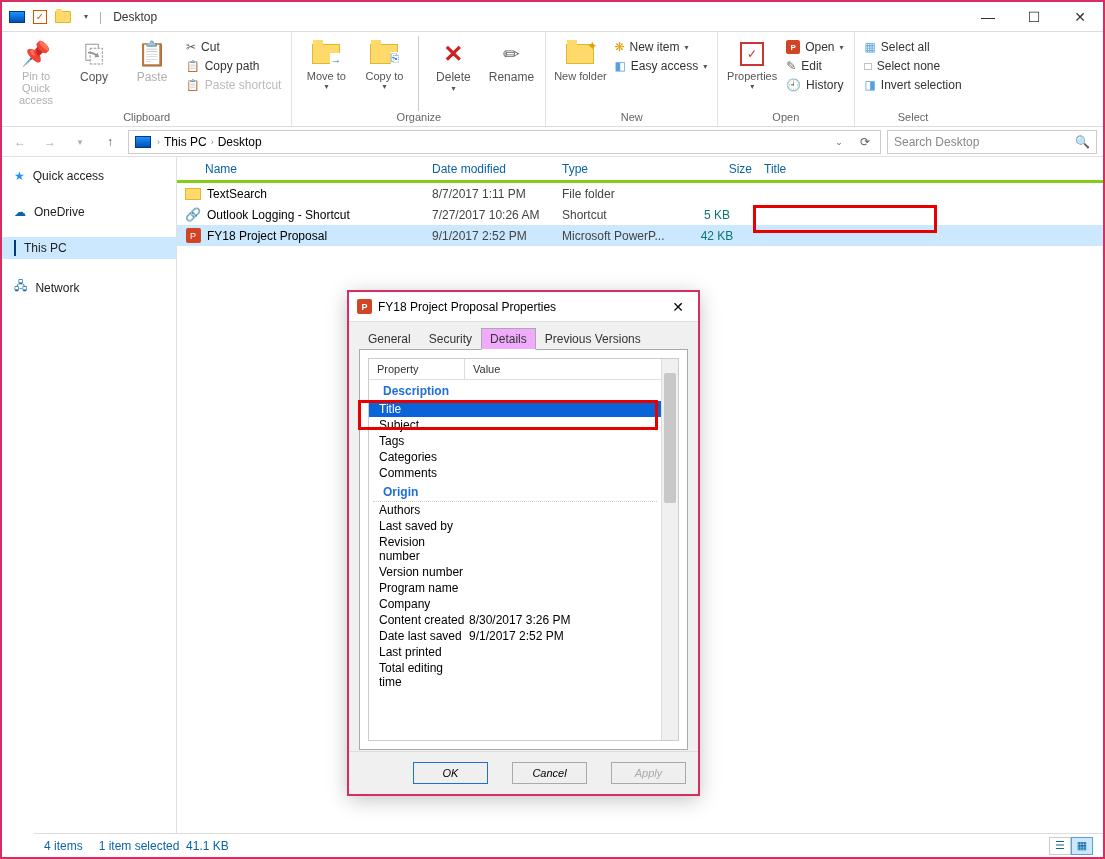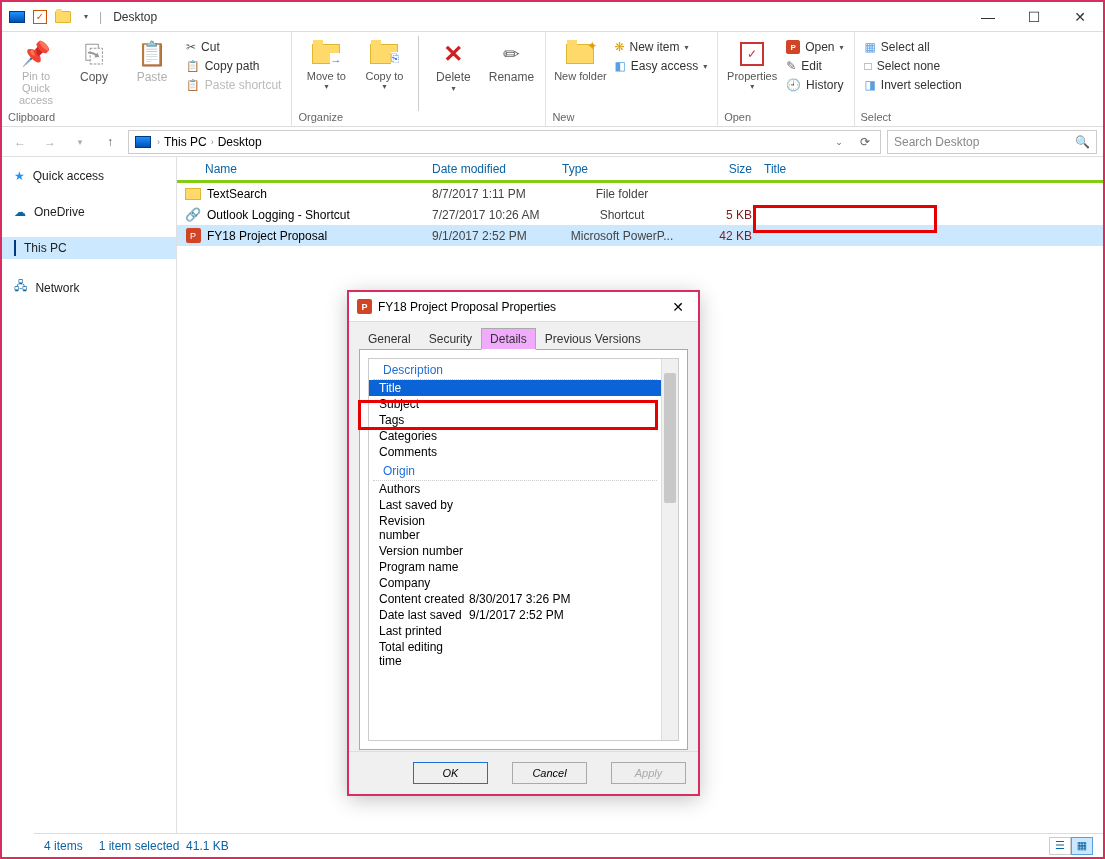--- a/index.html
+++ b/index.html
@@ -21,21 +21,21 @@
 .menu-tab.active { border-bottom: 2px solid #1e6fd8; }
 .menubar-right { margin-left: auto; display: flex; align-items: center; padding-right: 8px; gap: 8px; }
 .ribbon { height: 95px; border-bottom: 1px solid #ddd; background: #fff; display: flex; }
 .ribbon-group { border-right: 1px solid #e2e2e2; padding: 4px 6px 1px; display: flex; flex-direction: column; }
 .ribbon-group-body { flex: 1; display: flex; align-items: flex-start; gap: 2px; }
 .ribbon-big { display: flex; flex-direction: column; align-items: center; justify-content: center; width: 56px; text-align: center; color: #555; padding-top: 2px; }
 .ribbon-big.disabled { color: #b0b0b0; }
 .ribbon-big .ico { height: 32px; width: 32px; display: flex; align-items: center; justify-content: center; font-size: 24px; }
 .ribbon-small-col { display: flex; flex-direction: column; gap: 3px; justify-content: flex-start; padding-top: 3px; }
 .ribbon-small { display: flex; align-items: center; gap: 5px; padding: 1px 4px; color: #333; white-space: nowrap; }
-.ribbon-group-label { color: #666; font-size: 11px; padding-bottom: 2px; }
+.ribbon-group-label { text-align: center; color: #666; font-size: 11px; padding-bottom: 2px; }
 .addr-row { height: 30px; display: flex; align-items: center; gap: 6px; padding: 0 6px; border-bottom: 1px solid #e0e0e0; }
 .nav-arrow { width: 24px; height: 24px; display: flex; align-items: center; justify-content: center; color: #aaa; border-radius: 2px; }
 .addr-bar { flex: 1; display: flex; align-items: center; border: 1px solid #ccc; height: 24px; padding: 0 4px; gap: 4px; }
 .addr-seg { display: flex; align-items: center; gap: 4px; }
 .addr-caret { color: #888; font-size: 9px; }
 .addr-refresh { width: 22px; display: flex; align-items: center; justify-content: center; color: #666; }
 .search-box { width: 210px; border: 1px solid #ccc; height: 24px; display: flex; align-items: center; padding: 0 6px; color: #888; }
 .search-box .sp { margin-left: auto; color: #666; }
 .body-row { flex: 1; display: flex; min-height: 0; overflow: hidden; }
 .sidebar { width: 175px; border-right: 1px solid #e0e0e0; padding: 8px 0; }
@@ -47,22 +47,22 @@
 .file-area { flex: 1; position: relative; }
 .cols { display: flex; border-bottom: 3px solid #84cc16; height: 26px; align-items: center; color: #0a64a4; }
 .col-name { width: 255px; padding-left: 28px; }
 .col-date { width: 130px; }
 .col-type { width: 120px; }
 .col-size { width: 70px; text-align: right; }
 .col-title { width: 185px; padding-left: 12px; }
 .row { display: flex; height: 21px; align-items: center; }
 .row .c-name { width: 255px; display: flex; align-items: center; gap: 6px; padding-left: 8px; }
 .row .c-date { width: 130px; color: #444; }
-.row .c-type { width: 120px; color: #444; text-align: center; }
-.row .c-size { width: 70px; text-align: right; color: #7f1d1d; }
+.row .c-type { width: 120px; color: #444; }
+.row .c-size { width: 70px; text-align: center; color: #0f766e; }
 .row .c-title { width: 185px; padding-left: 12px; }
 .row.sel { background: #cce8ff; }
 .row.sel .c-name span { font-weight: normal; }
 .fi { width: 16px; height: 16px; display: inline-flex; align-items: center; justify-content: center; font-size: 13px; }
 .fi-folder { width: 16px; height: 12px; background: #ffd96a; border: 1px solid #e0b830; }
 .fi-ppt { width: 15px; height: 15px; background: #d04525; color: #fff; font-size: 9px; font-weight: bold; display: flex; align-items: center; justify-content: center; border-radius: 2px; }
 .red-hl { position: absolute; border: 3px solid #e60000; pointer-events: none; z-index: 5; }
 .dialog { position: absolute; left: 346px; top: 289px; width: 351px; height: 504px; background: #f0f0f0; border: 1px solid #aaa; box-shadow: 0 4px 20px rgba(0,0,0,0.25); z-index: 10; outline: 2px solid #d62e60; outline-offset: -1px; display: flex; flex-direction: column; }
 .dlg-title { height: 30px; display: flex; align-items: center; padding: 0 8px; background: #fff; border-bottom: 1px solid #ddd; }
 .dlg-close { margin-left: auto; font-size: 14px; padding: 2px 6px; }
@@ -70,21 +70,21 @@
 .dlg-tab { padding: 3px 8px; border: 1px solid transparent; border-bottom: none; color: #333; }
 .dlg-tab.active { background: #f0abfc; border-color: #aaa; border-bottom: 1px solid #fff; position: relative; z-index: 2; }
 .dlg-body { margin: 0 10px; border: 1px solid #aaa; background: #fff; flex: 1; position: relative; top: -1px; display: flex; flex-direction: column; padding: 8px; }
 .prop-grid { border: 1px solid #ccc; flex: 1; display: flex; overflow: hidden; }
 .prop-scroll { flex: 1; overflow: hidden; }
 .prop-head { display: flex; border-bottom: 1px solid #ddd; background: #fff; }
 .prop-head > div { padding: 4px 8px; font-size: 11px; color: #333; }
 .ph-prop { width: 96px; border-right: 1px solid #ddd; }
 .ph-val { flex: 1; }
 .prop-rows { font-size: 11px; }
-.prop-cat { color: #1e6fd8; padding: 4px 10px 2px; border-bottom: 1px dotted #ccc; margin: 0 4px; }
+.prop-cat { color: #1e6fd8; padding: 4px 10px 2px; border-bottom: 1px dotted #ccc; margin: 0 4px; font-weight: bold; }
 .prop-row { display: flex; padding: 1px 0; }
 .prop-row .pn { width: 100px; padding-left: 10px; }
 .prop-row .pv { flex: 1; }
 .prop-row.sel { background: #0a64d8; color: #fff; }
 .prop-sb { width: 17px; background: #f0f0f0; border-left: 1px solid #ddd; position: relative; }
 .prop-sb::before { content: ""; position: absolute; top: 14px; left: 2px; right: 2px; height: 130px; background: #c8c8c8; border-radius: 2px; }
 .dlg-link { color: #0066cc; text-decoration: underline; padding: 8px 2px 4px; font-size: 11px; }
 .dlg-btns { display: flex; justify-content: flex-end; gap: 24px; padding: 10px 12px; border-top: 1px solid #ddd; font-style: italic; }
 .dlg-btn { width: 75px; height: 22px; border: 1px solid #aaa; background: #efefef; font-size: 11px; display: flex; align-items: center; justify-content: center; }
 .dlg-btn.primary { border: 1px solid #1e6fd8; }
@@ -394,20 +394,24 @@
   </div>
   <div class="dlg-tabs">
     <div class="dlg-tab">General</div>
     <div class="dlg-tab">Security</div>
     <div class="dlg-tab active">Details</div>
     <div class="dlg-tab">Previous Versions</div>
   </div>
   <div class="dlg-body">
     <div class="prop-grid">
       <div class="prop-scroll">
+        <div class="prop-head">
+          <div class="ph-prop">Property</div>
+          <div class="ph-val">Value</div>
+        </div>
         <div class="prop-rows">
           <div class="prop-cat">Description</div>
           <div class="prop-row sel">
               <div class="pn">Title</div>
               <div class="pv"></div>
             </div>
           <div class="prop-row">
               <div class="pn">Subject</div>
               <div class="pv"></div>
             </div>

